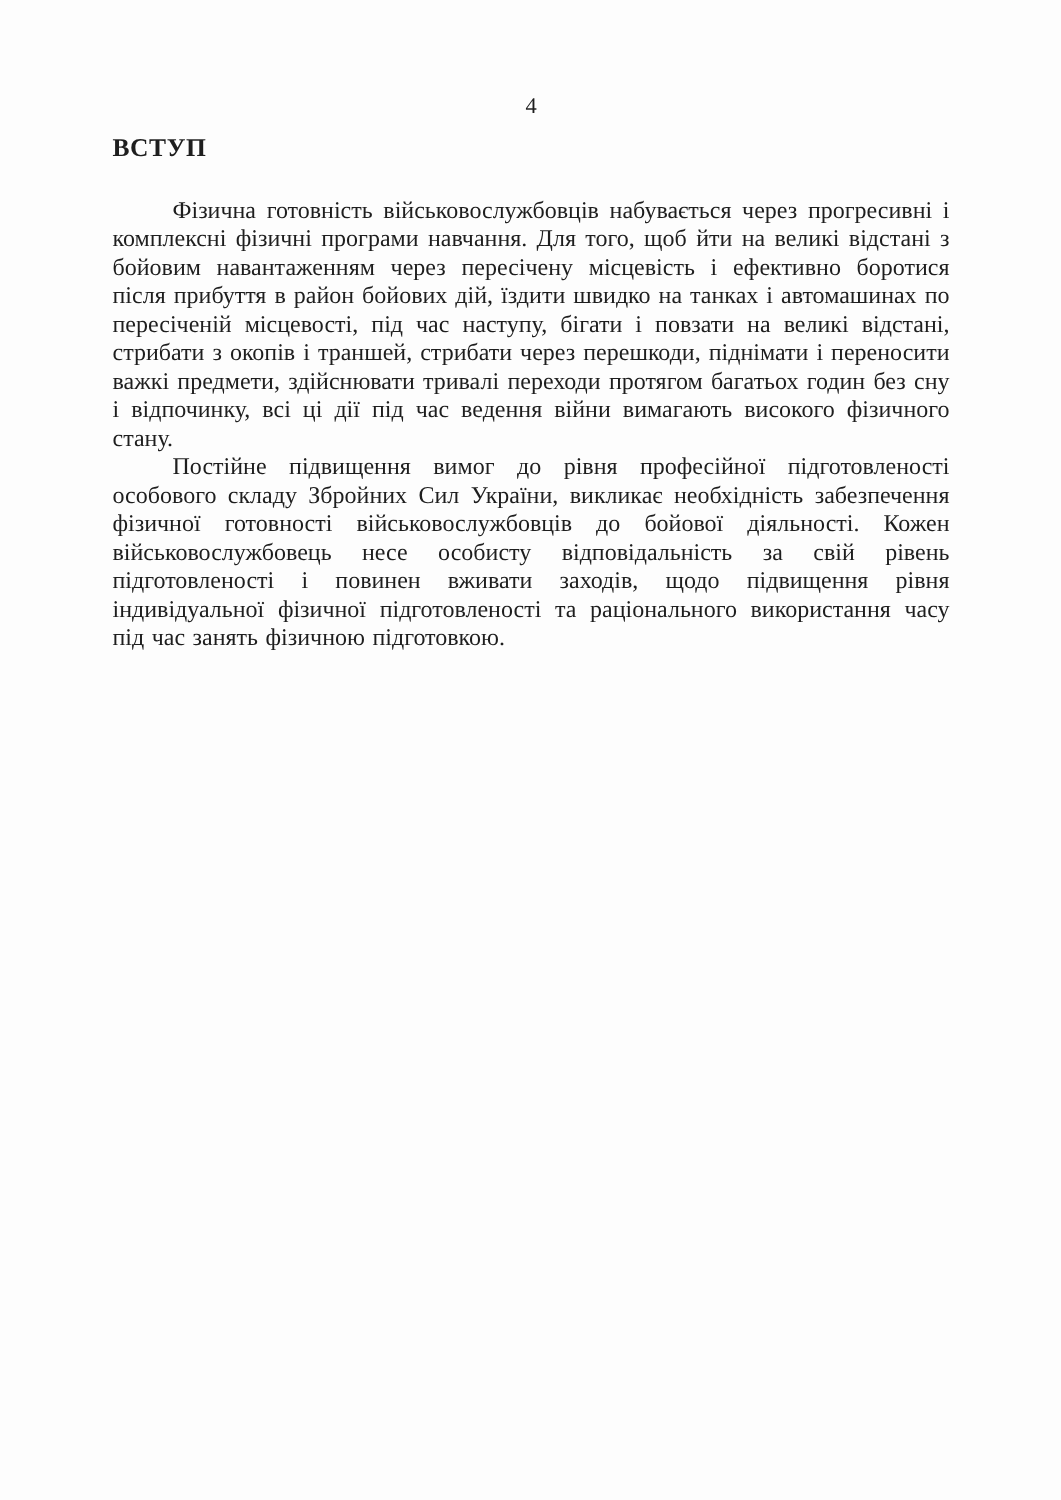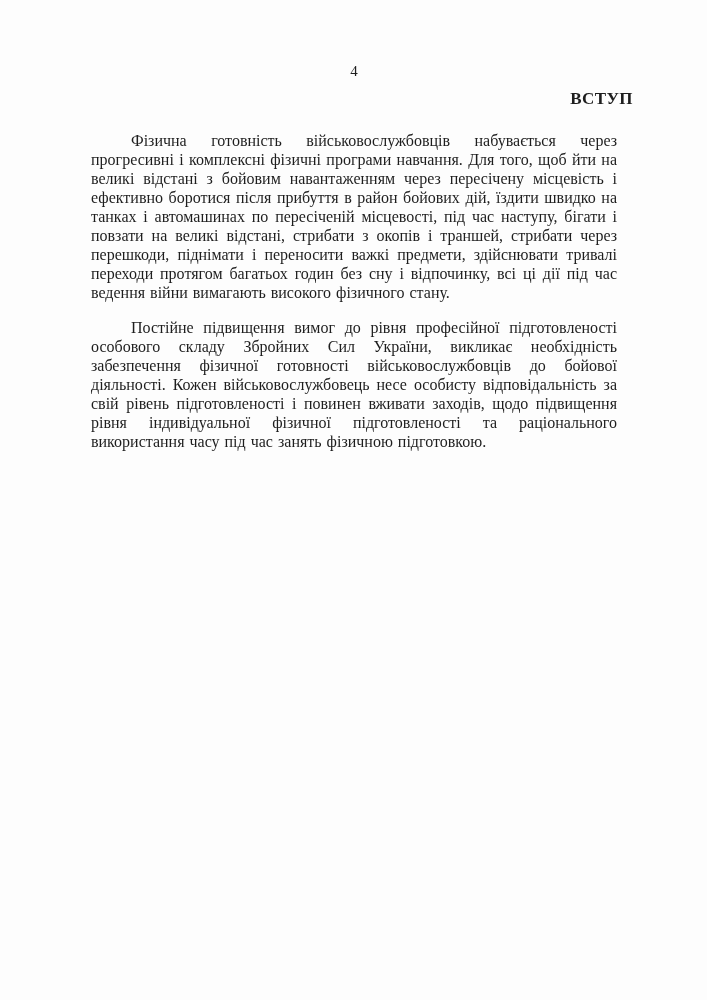--- a/index.html
+++ b/index.html
@@ -21,32 +21,32 @@
   }
   .content {
     padding: 64px 74px 0 75px;
   }
   .page-number {
     text-align: center;
     font-size: 15px;
     line-height: 15px;
   }
   .heading {
-    text-align: right;
+    text-align: left;
     font-size: 17px;
     font-weight: bold;
     margin: 10px 0 0 0;
     letter-spacing: 0.4px;
     line-height: 20px;
   }
   .body-text {
     margin-top: 22px;
   }
   .body-text p {
-    margin: 16px;
+    margin: 0;
     font-size: 16px;
     line-height: 19px;
     text-align: justify;
     text-indent: 40px;
     word-spacing: 1px;
   }
 </style>
 </head>
 <body>
 

